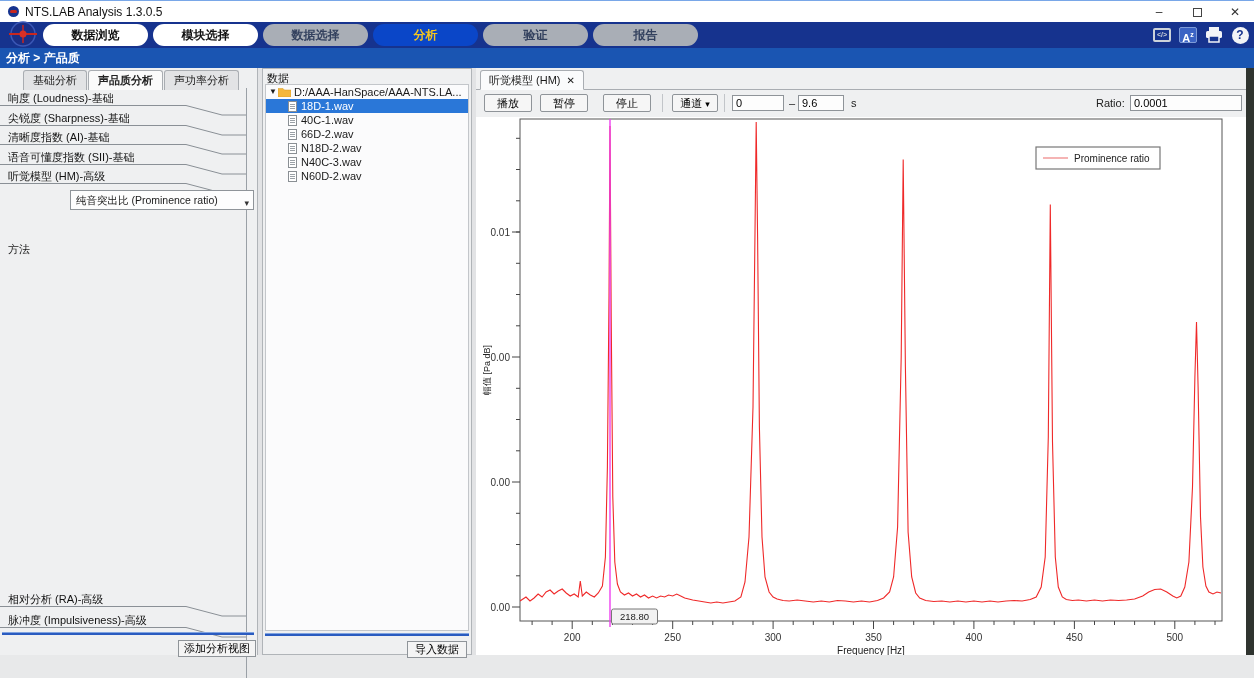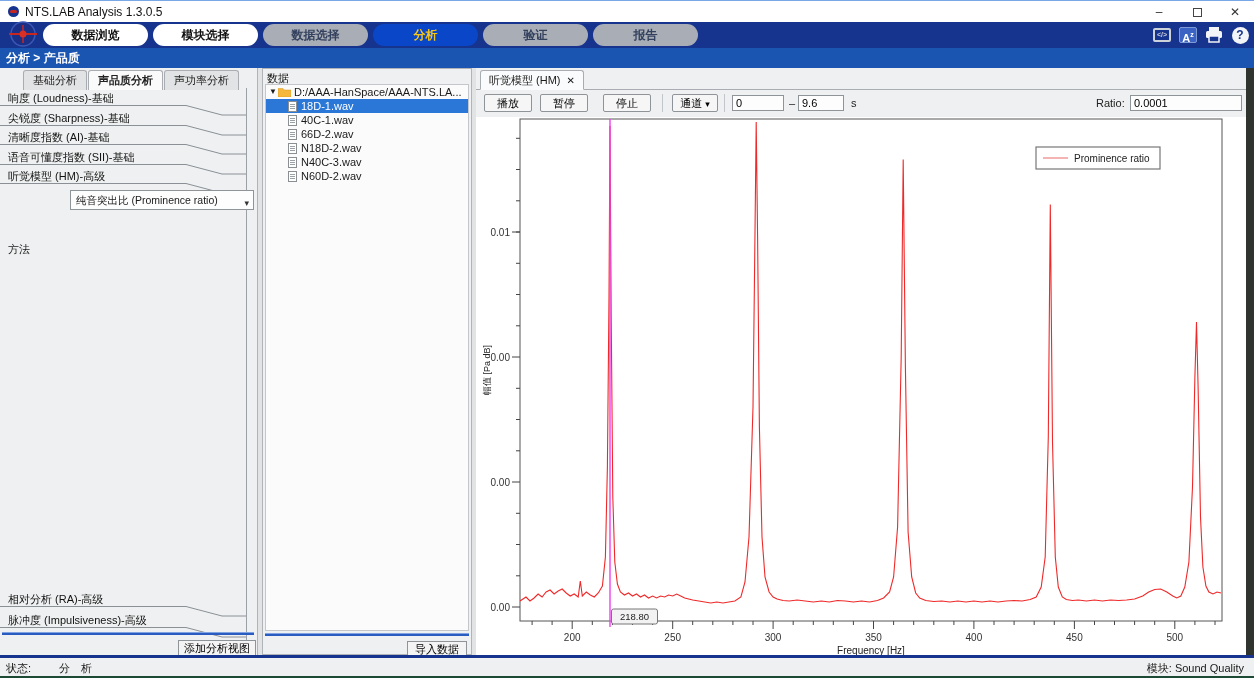--- a/index.html
+++ b/index.html
@@ -346,17 +346,13 @@
               <line x1="567" y1="41" x2="592" y2="41" stroke="#f29b9b" stroke-width="1.5"></line>
               <text x="598" y="45" font-size="10" fill="#222">Prominence ratio</text>
             </g>
           </svg>
         </div>
     </div>
 
     <div class="right-strip"></div>
   </div>
 
-  <div class="statusbar">
-    <span class="sb-left"><span>状态:</span><span class="val">分 析</span></span>
-    <span class="sb-right"><span>模块:</span> <span>Sound Quality</span></span>
-  </div>
 </div>
 
 </body></html>

